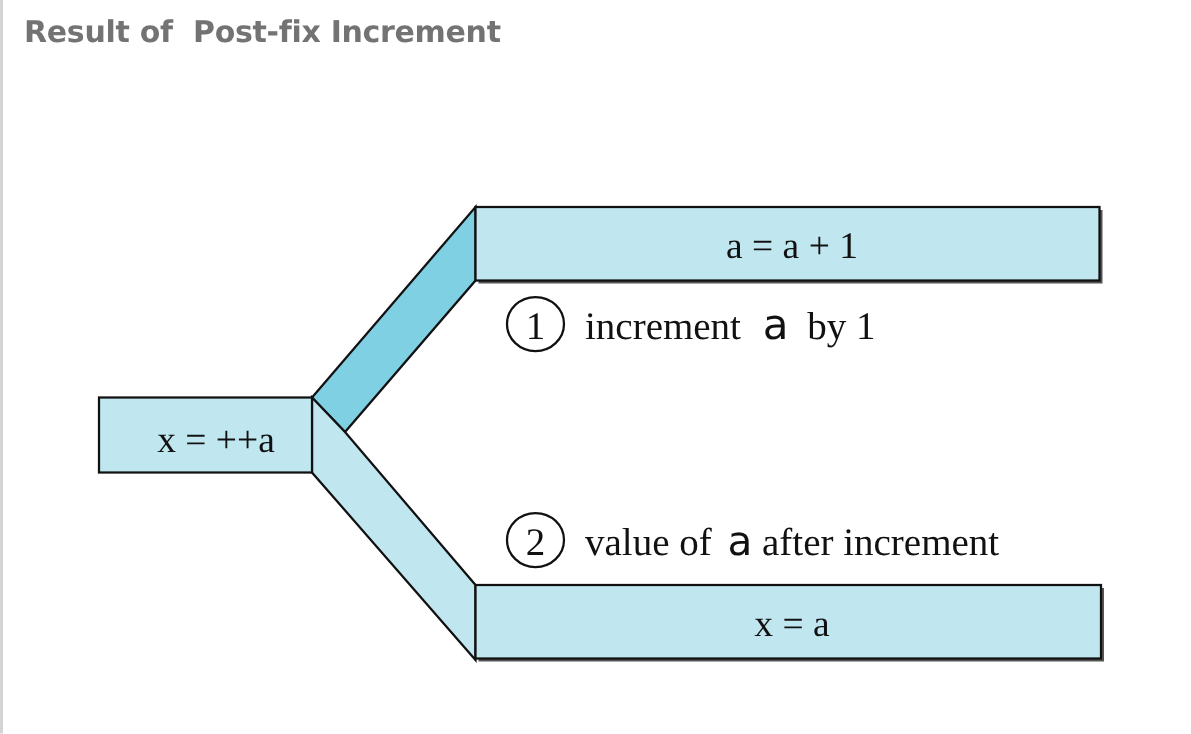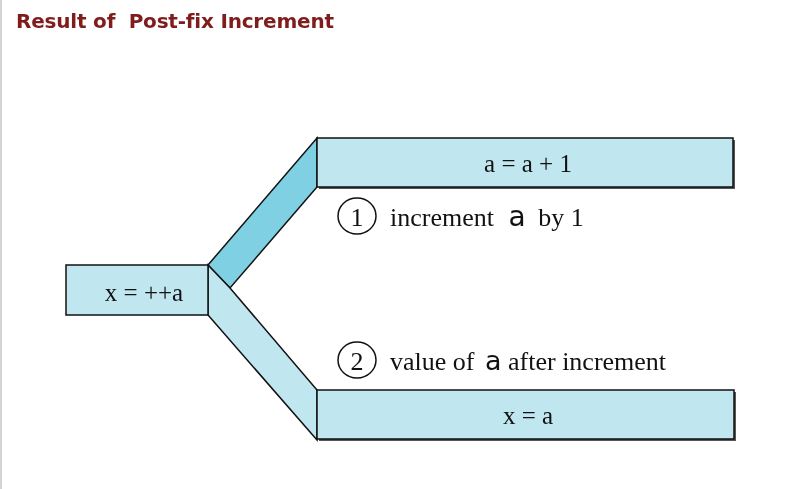--- a/index.html
+++ b/index.html
@@ -1,21 +1,21 @@
 <!DOCTYPE html>
 <html><head>
 <meta charset="utf-8">
 <style>
   html, body { margin: 0; padding: 0; background: #ffffff; }
   body { width: 794px; height: 489px; position: relative; overflow: hidden; }
   .left-rule { position: absolute; left: 0; top: 0; width: 2px; height: 489px; background: #d4d4d4; }
   .title {
     position: absolute; left: 16px; top: 9px;
     font-family: "DejaVu Sans", sans-serif; font-weight: bold; font-size: 20px;
-    color: #7f1d1d; letter-spacing: -0.2px; white-space: pre;
+    color: #737373; letter-spacing: -0.2px; white-space: pre;
   }
   svg { position: absolute; left: 0; top: 0; }
   .serif { font-family: "Liberation Serif", serif; }
   .sans { font-family: "DejaVu Sans", sans-serif; }
 </style>
 </head>
 <body>
 
 <div class="left-rule"></div>
 <div class="title">Result of  Post-fix Increment</div>

